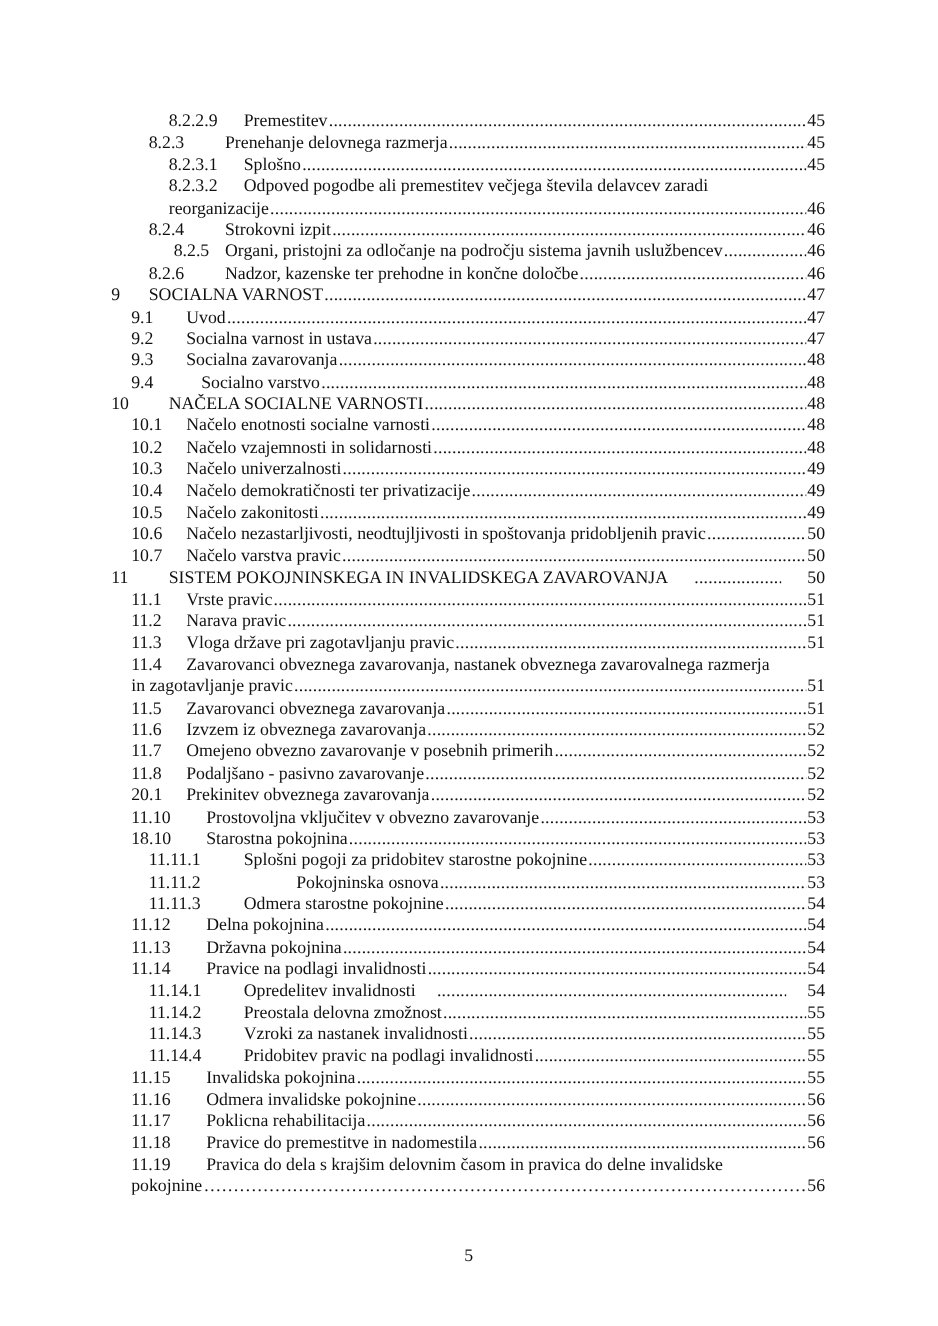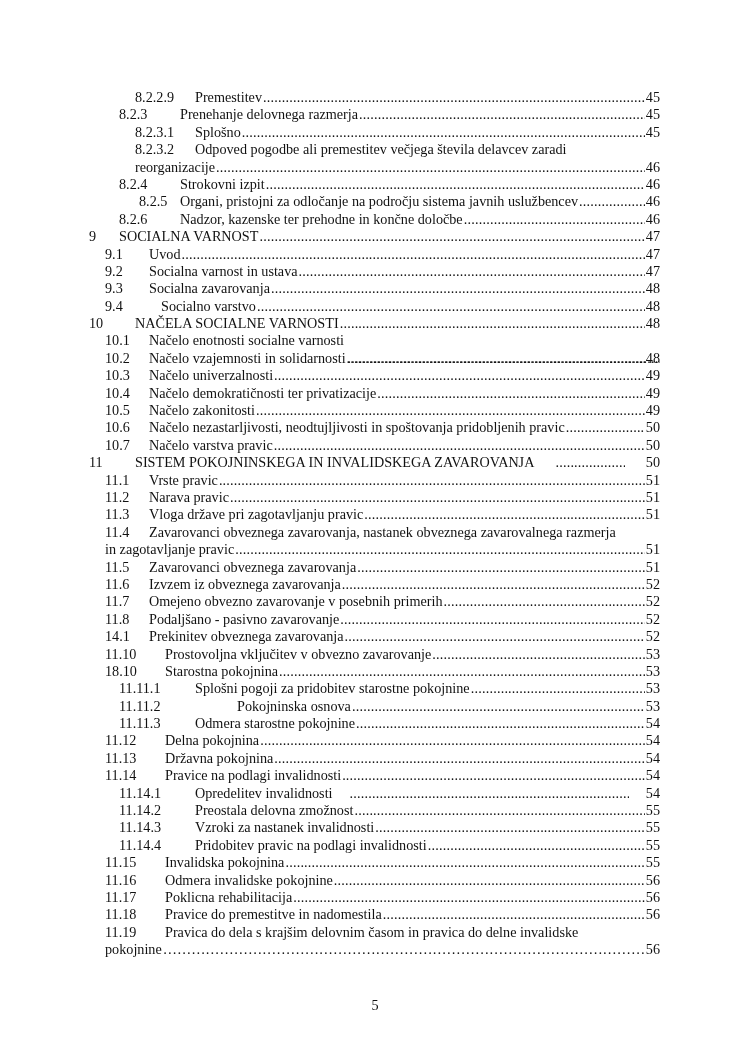--- a/index.html
+++ b/index.html
@@ -124,21 +124,21 @@
     <div class="row">
       <span class="num" style="left: 89px;">10</span>
       <div class="lead" style="left: 135px;">
         <span class="title">NAČELA SOCIALNE VARNOSTI</span>
         <span class="dots"></span>
         <span class="page">48</span>
       </div>
     </div>
     <div class="row">
       <span class="num" style="left: 105px;">10.1</span>
-      <div class="lead" style="left: 149px; flex-direction: column;">
+      <div class="lead" style="left: 149px;">
         <span class="title">Načelo enotnosti socialne varnosti</span>
         <span class="dots"></span>
         <span class="page">48</span>
       </div>
     </div>
     <div class="row">
       <span class="num" style="left: 105px;">10.2</span>
       <div class="lead" style="left: 149px;">
         <span class="title">Načelo vzajemnosti in solidarnosti</span>
         <span class="dots"></span>
@@ -254,21 +254,21 @@
     </div>
     <div class="row">
       <span class="num" style="left: 105px;">11.8</span>
       <div class="lead" style="left: 149px;">
         <span class="title">Podaljšano - pasivno zavarovanje</span>
         <span class="dots"></span>
         <span class="page">52</span>
       </div>
     </div>
     <div class="row">
-      <span class="num" style="left: 105px;">14.1</span>
+      <span class="num" style="left: 105px;">20.1</span>
       <div class="lead" style="left: 149px;">
         <span class="title">Prekinitev obveznega zavarovanja</span>
         <span class="dots"></span>
         <span class="page">52</span>
       </div>
     </div>
     <div class="row">
       <span class="num" style="left: 105px;">11.10</span>
       <div class="lead" style="left: 165px;">
         <span class="title">Prostovoljna vključitev v obvezno zavarovanje</span>

